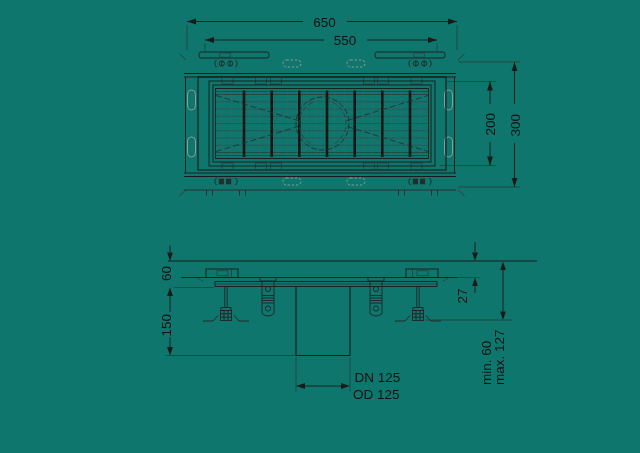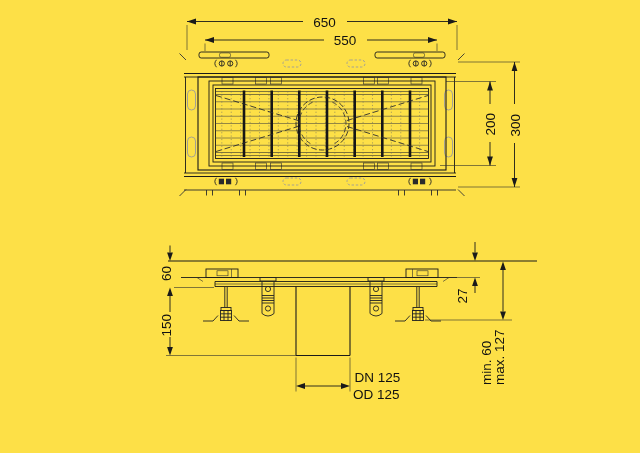--- a/index.html
+++ b/index.html
@@ -1,16 +1,16 @@
 <!DOCTYPE html>
 <html><head>
 <meta charset="utf-8">
 <style>
   html,body{margin:0;padding:0;background:#fff;}
-  .canvas{position:relative;width:640px;height:453px;background:#fde047;overflow:hidden;
+  .canvas{position:relative;width:640px;height:453px;background:#0f766e;overflow:hidden;
           font-family:"Liberation Sans", sans-serif;}
   svg{display:block;}
   text{font-family:"Liberation Sans", sans-serif;font-size:13.5px;fill:#111;}
   .ln{stroke:#1a1a1a;stroke-width:1.1;fill:none;}
   .ln2{stroke:#1a1a1a;stroke-width:0.9;fill:none;}
   .thin{stroke:#2e2e2e;stroke-width:0.6;fill:none;}
   .dim{stroke:#1a1a1a;stroke-width:0.9;fill:none;}
   .arr{fill:#1a1a1a;stroke:none;}
   .lite{stroke:#9b9b9b;stroke-width:0.9;fill:none;}
   .dash{stroke:#2a2a2a;stroke-width:0.9;fill:none;stroke-dasharray:5.5 2.4;}

